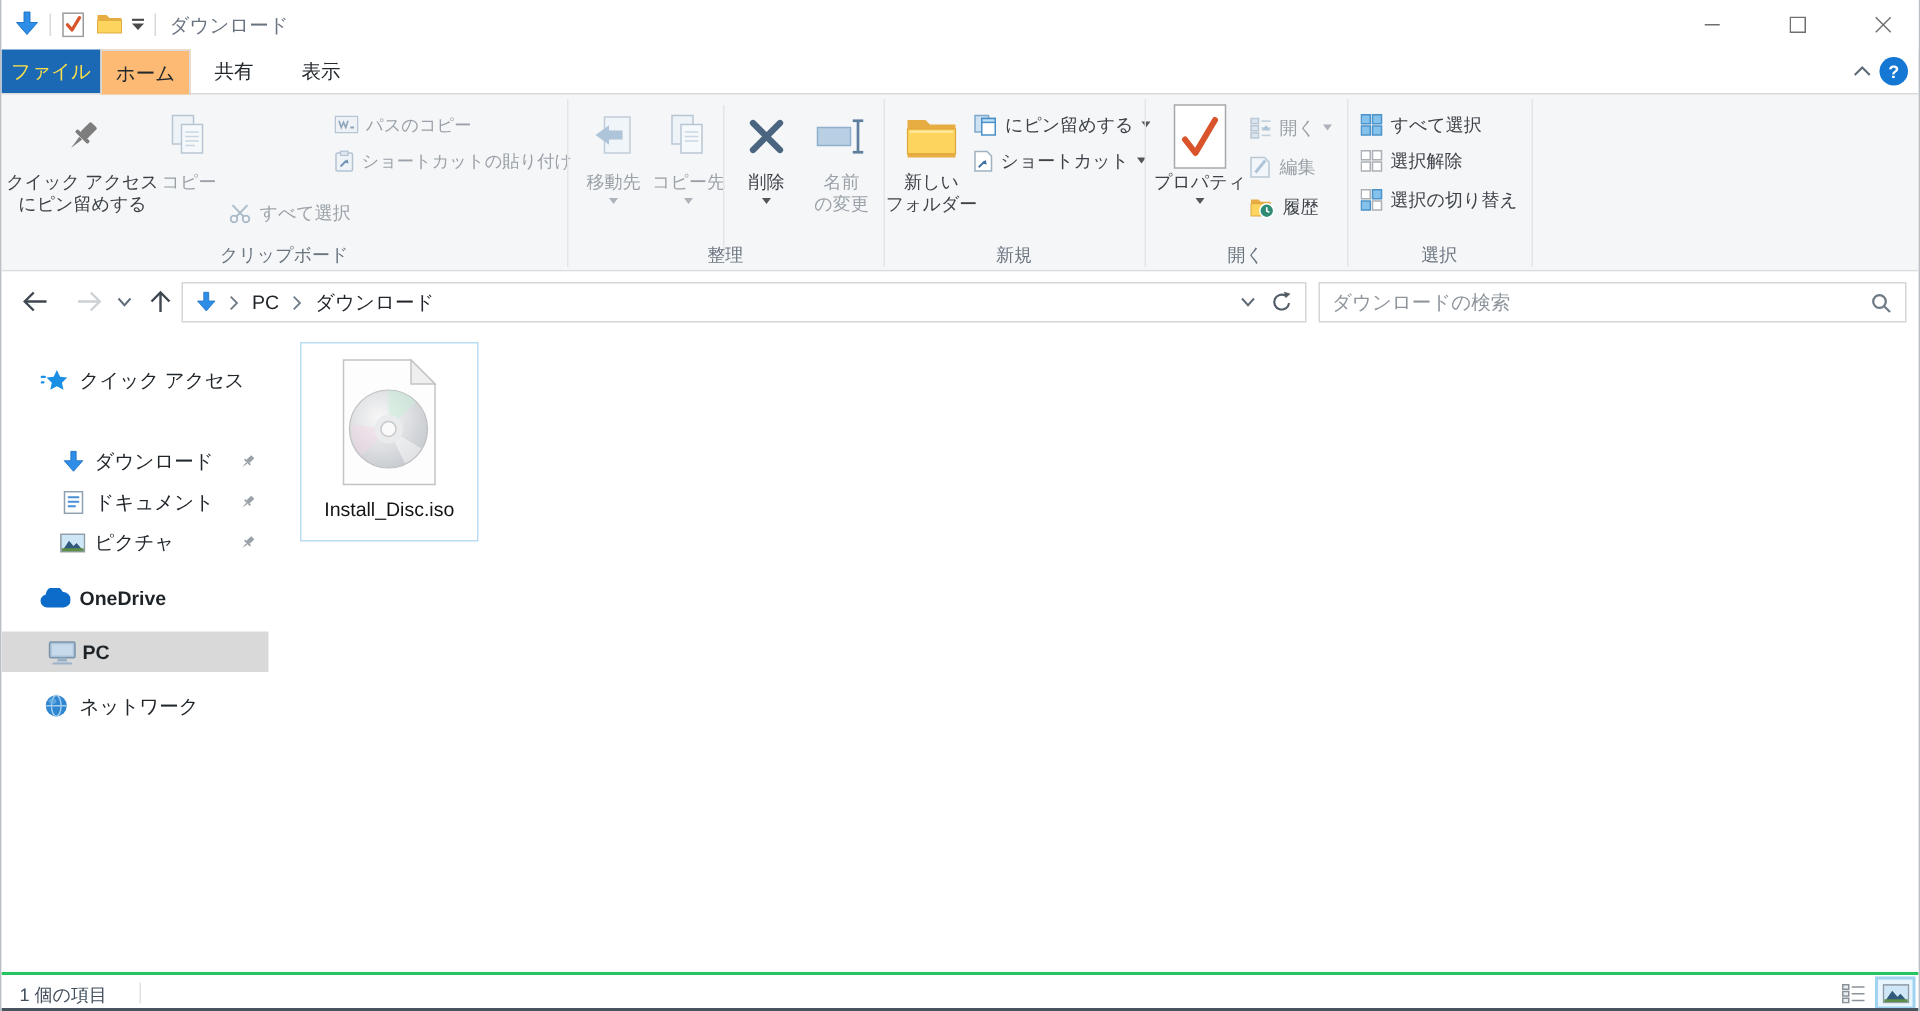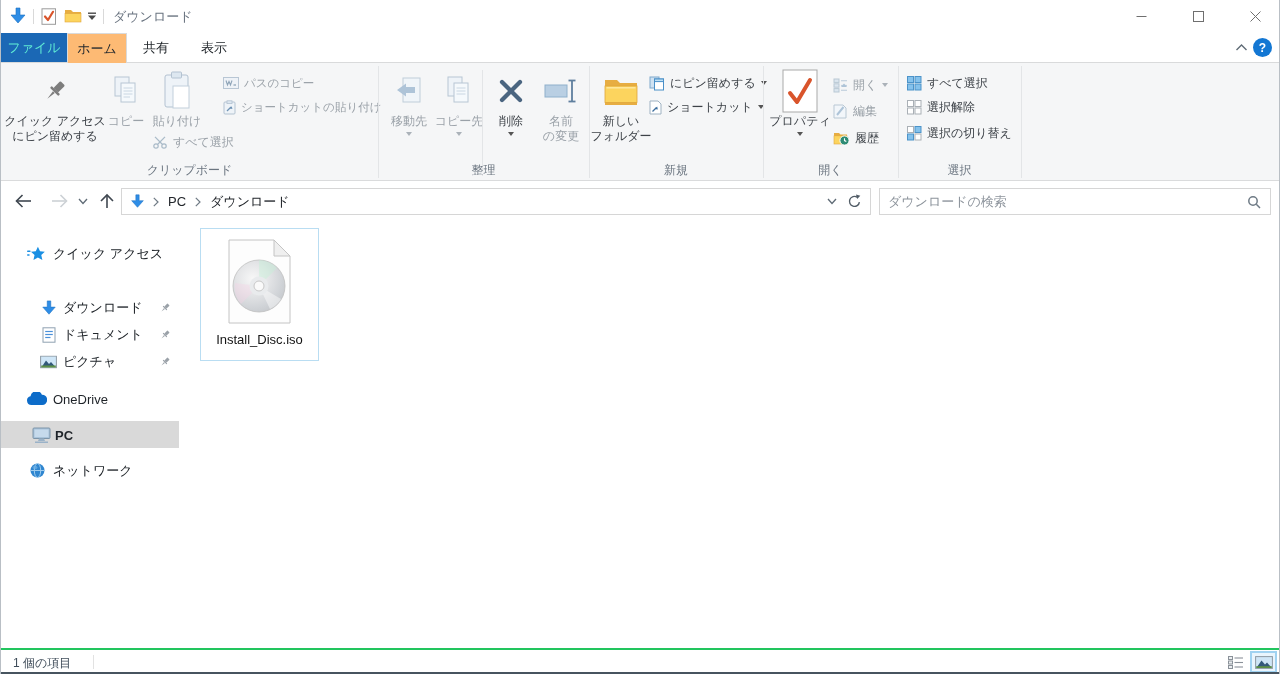--- a/index.html
+++ b/index.html
@@ -11,21 +11,21 @@
   svg{display:block}
   
   .titlebar{position:absolute;left:0;top:0;width:100%;height:33px;background:#fff}
   .qat-sep{position:absolute;top:9px;width:1px;height:15px;background:#d9d9d9}
   .win-title{position:absolute;left:112px;top:8px;font-size:13px;color:#6a7480;white-space:nowrap}
   .wbtn{position:absolute;top:0;width:50px;height:33px;display:flex;align-items:center;justify-content:center;background:#fff}
   
   .tabrow{position:absolute;left:0;top:33px;width:100%;height:29px;background:#fff}
   .tab{position:absolute;top:0;height:29px;display:flex;align-items:center;justify-content:center;
        font-size:13px;color:#23282d;white-space:nowrap}
-  .tab-file{background:#1b68b5;color:#5eead4}
+  .tab-file{background:#1b68b5;color:#fde047}
   .tab-active{background:#fdba74;border:1px solid #d9dadb;border-bottom:none;height:30px;z-index:3}
   
   .ribbon{position:absolute;left:0;top:62px;width:100%;height:119px;background:#f5f6f7;
           border-top:1px solid #d9dadb;border-bottom:1px solid #dadbdc}
   .rsep{position:absolute;top:3px;width:1px;height:112px;background:#e3e5e7}
   .rlg{position:absolute;top:6px;display:flex;flex-direction:column;align-items:center;
        font-size:12px;line-height:15px;color:#3d4248;text-align:center;white-space:nowrap}
   .rlg .ic{height:44px;display:flex;align-items:center;justify-content:center;margin-bottom:1px}
   .rsm{position:absolute;display:flex;align-items:center;gap:5px;height:20px;
        font-size:12px;color:#3d4248;white-space:nowrap}
@@ -151,30 +151,20 @@
             <g stroke="#c9d6e2">
               <line x1="11.5" y1="12" x2="20.5" y2="12"></line>
               <line x1="11.5" y1="15" x2="20.5" y2="15"></line>
               <line x1="11.5" y1="18" x2="20.5" y2="18"></line>
               <line x1="11.5" y1="21" x2="18" y2="21"></line>
             </g>
           </svg>
       </span>
       <span>コピー</span>
     </div>
-    <div class="rlg dis" style="left:146px;width:60px">
-      <span class="ic">
-        <svg width="30" height="40" viewBox="0 0 30 40">
-            <rect x="3" y="4" width="23" height="32" rx="2" fill="#eef3f8" stroke="#b3c2d1"></rect>
-            <rect x="9.5" y="1" width="10" height="6" rx="1" fill="#dde7f0" stroke="#b3c2d1"></rect>
-            <rect x="11" y="15" width="16" height="22" fill="#fff" stroke="#c2cfdb"></rect>
-          </svg>
-      </span>
-      <span>貼り付け</span>
-    </div>
     <div class="rsm dis" style="left:152px;top:69px">
       <span>
         <svg width="15" height="13" viewBox="0 0 15 13">
             <g stroke="#a9bac8" fill="none" stroke-width="1.2">
               <circle cx="3" cy="10" r="2.2"></circle>
               <circle cx="11" cy="10" r="2.2"></circle>
               <line x1="4.5" y1="8.5" x2="12" y2="0.8"></line>
               <line x1="9.5" y1="8.5" x2="2" y2="0.8"></line>
             </g>
           </svg>
@@ -536,21 +526,21 @@
           </svg>
       </span>
     </div>
 
     <div class="srow" style="top:163px">
       <span class="sic" style="left:25px">
         <svg width="21" height="14" viewBox="0 0 21 14">
             <path d="M16.2 13 H5.4 a4.4 4.4 0 0 1-.9-8.7 a6 6 0 0 1 11.4-1.6 a4 4 0 0 1 .3 10.3z" fill="#0d6cc9"></path>
           </svg>
       </span>
-      <span class="slb" style="left:52px;font-weight:normal;color:#1e2328">OneDrive</span>
+      <span class="slb" style="left:52px;font-weight:bold;color:#1e2328">OneDrive</span>
     </div>
 
     <div class="srow sel" style="top:199px">
       <span class="sic" style="left:30px">
         <svg width="21" height="17" viewBox="0 0 21 17">
             <rect x="2" y="1.5" width="17" height="10.5" rx="1" fill="#a9c3da" stroke="#7d94a8"></rect>
             <rect x="3.5" y="3" width="14" height="7.5" fill="#c6daec"></rect>
             <polygon points="8,12 13,12 14,14.5 7,14.5" fill="#9ab2c8"></polygon>
             <line x1="4" y1="15.8" x2="17" y2="15.8" stroke="#9ab2c8" stroke-width="1.4"></line>
           </svg>

